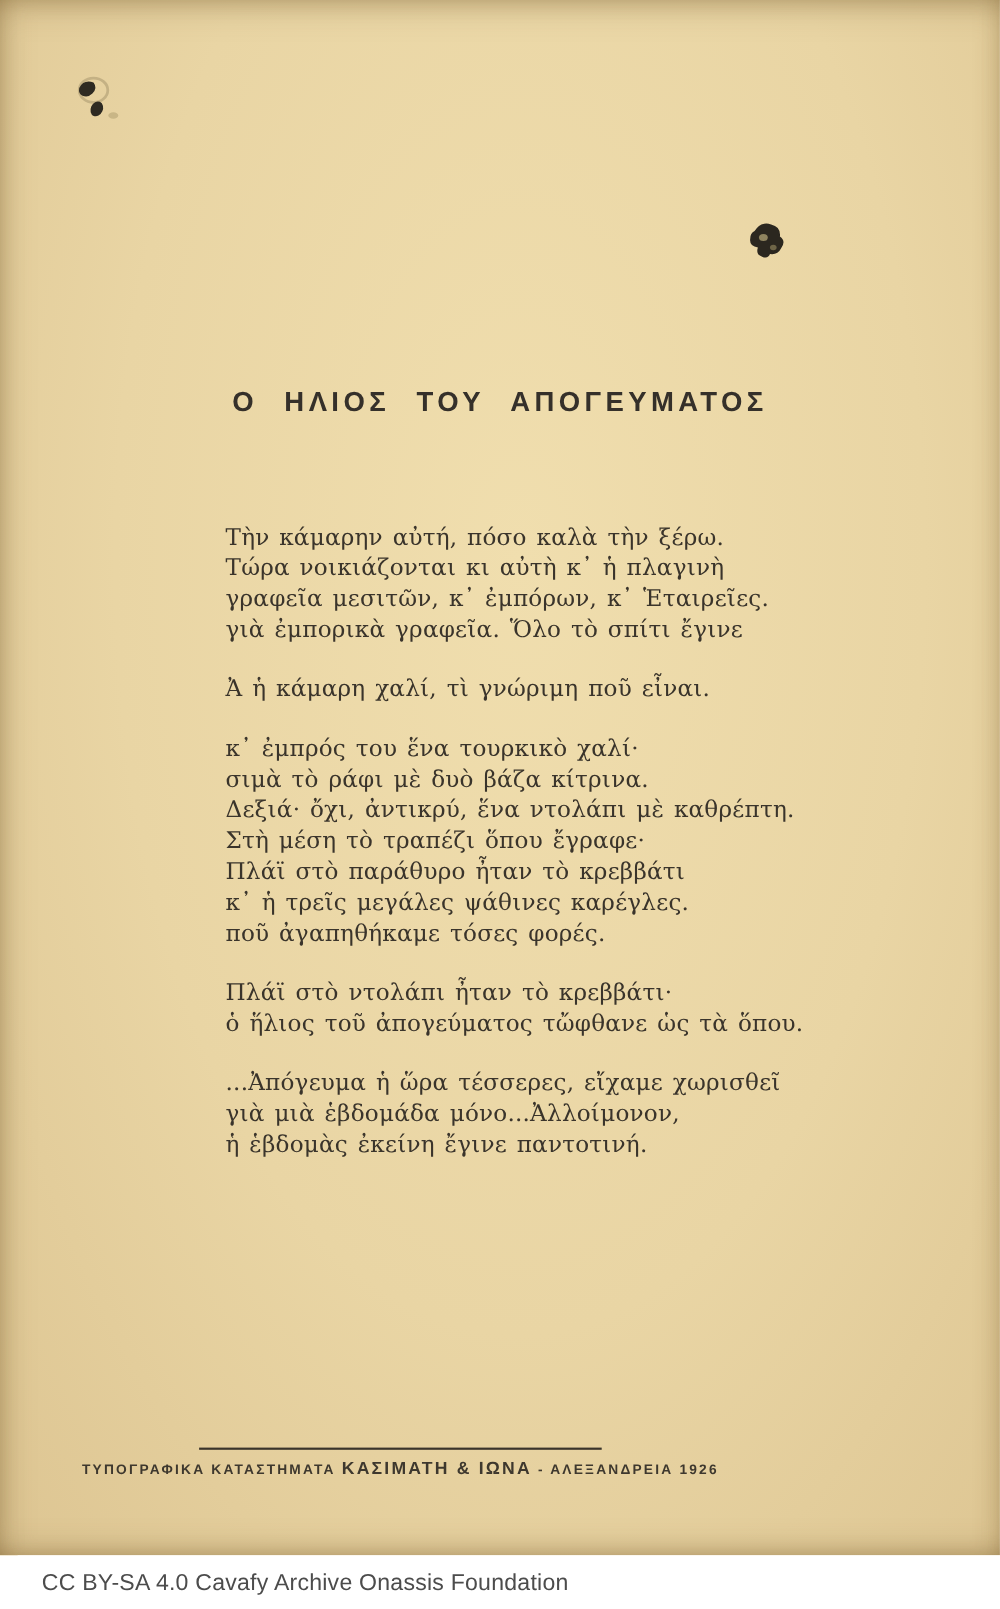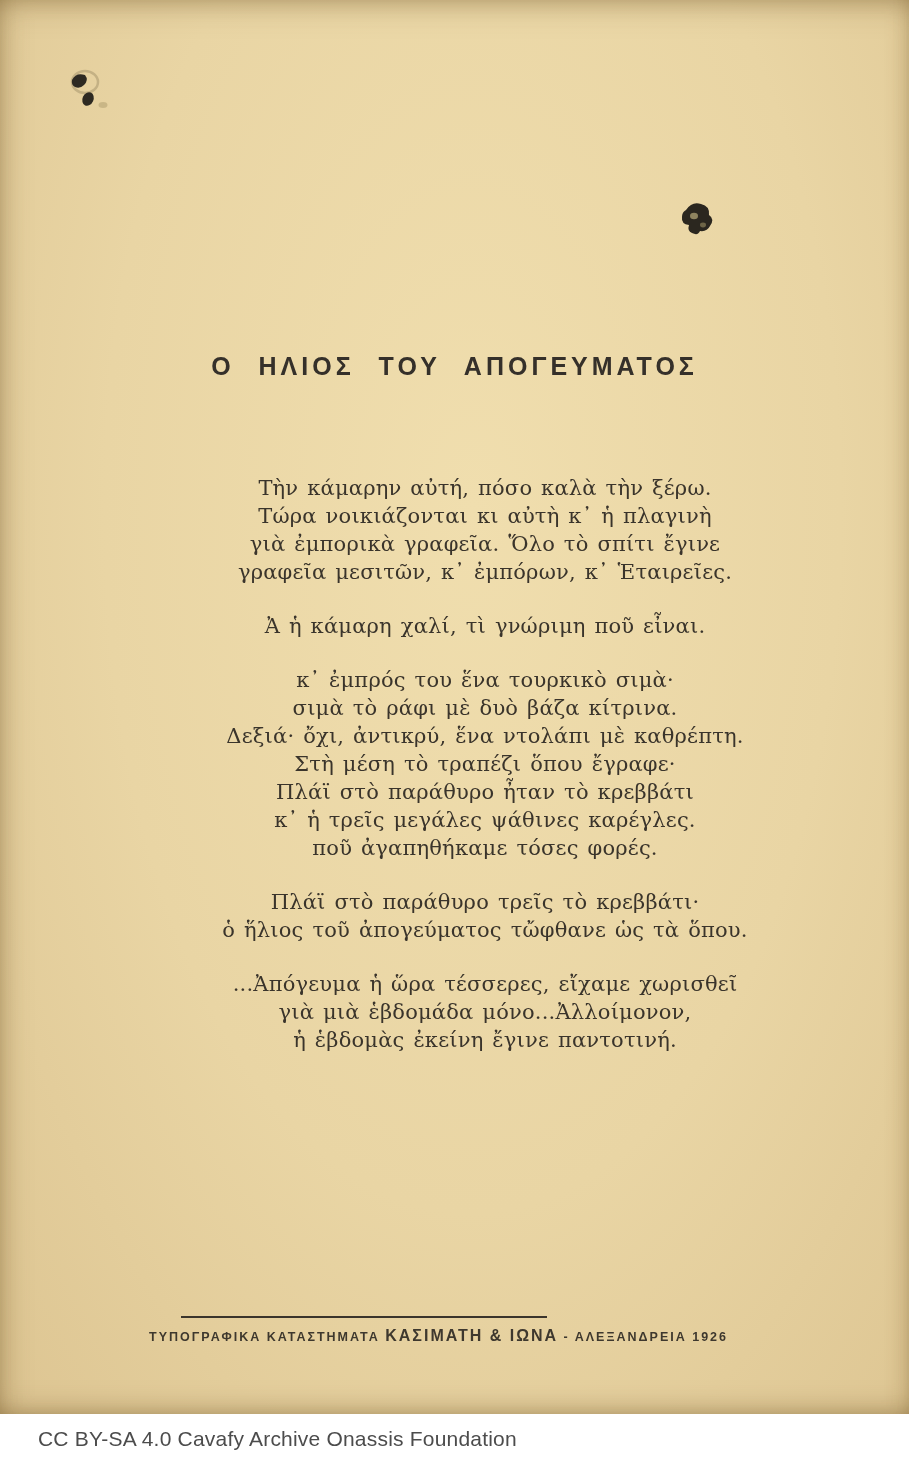--- a/index.html
+++ b/index.html
@@ -21,22 +21,22 @@
     text-align:center;font-family:"Liberation Sans",sans-serif;
     font-size:25px;font-weight:bold;color:#35302a;
     letter-spacing:4px;word-spacing:13px;
   }
   .poem{
     position:absolute;left:205px;top:474px;width:560px;
     font-family:"DejaVu Serif",serif;font-size:21px;line-height:28px;
     color:#3a342b;letter-spacing:0.2px;word-spacing:2px;
   }
   .stanza{margin:0 0 26px 0;}
-  .poem-line{white-space:nowrap;text-align:center;}
-  .imprint{position:absolute;left:0;top:1316px;width:728px;text-align:right;}
+  .poem-line{white-space:nowrap;}
+  .imprint{position:absolute;left:0;top:1316px;width:728px;text-align:center;}
   .imprint-rule{
     width:366px;height:0;margin:0 auto 9px auto;
     border:none;border-top:2px solid #3a342b;
   }
   .imprint-text{
     font-family:"Liberation Sans",sans-serif;font-weight:bold;color:#3e382e;
     font-size:12.5px;letter-spacing:2px;white-space:nowrap;
   }
   .imprint-text .imprint-name{font-size:16px;letter-spacing:2px;}
   .attribution-bar{
@@ -68,41 +68,41 @@
     <ellipse cx="31" cy="33" rx="3" ry="2.4" fill="#6e6547"></ellipse>
   </svg>
 
   <h1 class="poem-title">Ο ΗΛΙΟΣ ΤΟΥ ΑΠΟΓΕΥΜΑΤΟΣ</h1>
 
   <div class="poem">
 
     <div class="stanza">
       <div class="poem-line">Τὴν κάμαρην αὐτή, πόσο καλὰ τὴν ξέρω.</div>
       <div class="poem-line">Τώρα νοικιάζονται κι αὐτὴ κ᾽ ἡ πλαγινὴ</div>
+      <div class="poem-line">γραφεῖα μεσιτῶν, κ᾽ ἐμπόρων, κ᾽ Ἑταιρεῖες.</div>
       <div class="poem-line">γιὰ ἐμπορικὰ γραφεῖα. Ὅλο τὸ σπίτι ἔγινε</div>
-      <div class="poem-line">γραφεῖα μεσιτῶν, κ᾽ ἐμπόρων, κ᾽ Ἑταιρεῖες.</div>
     </div>
 
     <div class="stanza">
       <div class="poem-line">Ἀ ἡ κάμαρη χαλί, τὶ γνώριμη ποῦ εἶναι.</div>
     </div>
 
     <div class="stanza">
-      <div class="poem-line">κ᾽ ἐμπρός του ἕνα τουρκικὸ σιμὰ·</div>
+      <div class="poem-line">κ᾽ ἐμπρός του ἕνα τουρκικὸ χαλί·</div>
       <div class="poem-line">σιμὰ τὸ ράφι μὲ δυὸ βάζα κίτρινα.</div>
       <div class="poem-line">Δεξιά· ὄχι, ἀντικρύ, ἕνα ντολάπι μὲ καθρέπτη.</div>
       <div class="poem-line">Στὴ μέση τὸ τραπέζι ὅπου ἔγραφε·</div>
       <div class="poem-line">Πλάϊ στὸ παράθυρο ἦταν τὸ κρεββάτι</div>
       <div class="poem-line">κ᾽ ἡ τρεῖς μεγάλες ψάθινες καρέγλες.</div>
       <div class="poem-line">ποῦ ἀγαπηθήκαμε τόσες φορές.</div>
     </div>
 
 
     <div class="stanza">
-      <div class="poem-line">Πλάϊ στὸ παράθυρο τρεῖς τὸ κρεββάτι·</div>
+      <div class="poem-line">Πλάϊ στὸ ντολάπι ἦταν τὸ κρεββάτι·</div>
       <div class="poem-line">ὁ ἥλιος τοῦ ἀπογεύματος τὤφθανε ὡς τὰ ὅπου.</div>
     </div>
 
     <div class="stanza">
       <div class="poem-line">...Ἀπόγευμα ἡ ὥρα τέσσερες, εἴχαμε χωρισθεῖ</div>
       <div class="poem-line">γιὰ μιὰ ἑβδομάδα μόνο...Ἀλλοίμονον,</div>
       <div class="poem-line">ἡ ἑβδομὰς ἐκείνη ἔγινε παντοτινή.</div>
     </div>
 
   </div>

